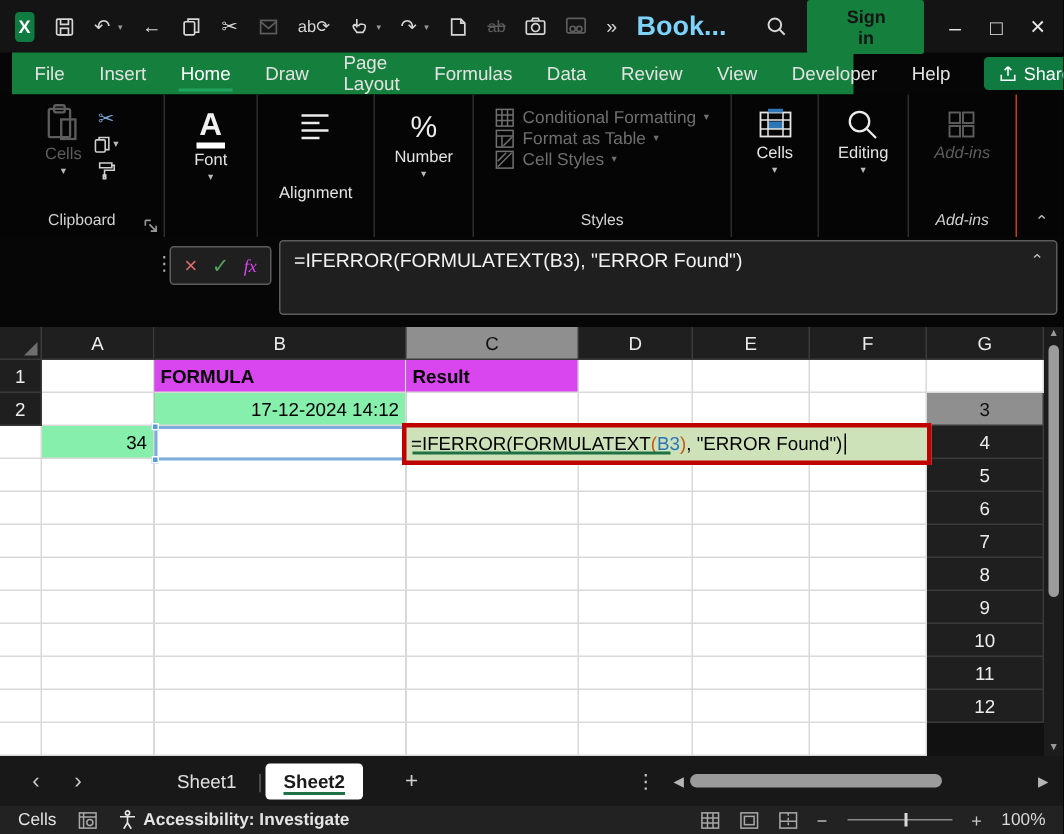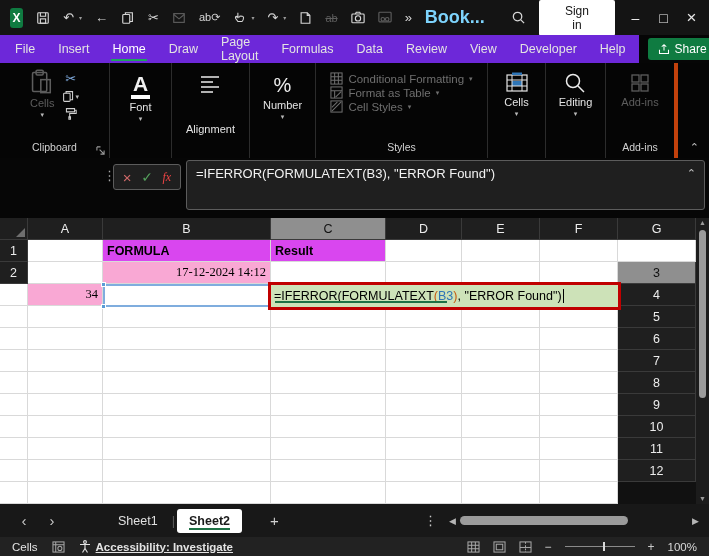--- a/index.html
+++ b/index.html
@@ -15,27 +15,27 @@
   .chev { font-size:7px; color:#b9b9b9; line-height:1; }
 
   
   #titlebar { position:absolute; left:0; top:0; width:709px; height:35px;
     background:#141414; display:flex; align-items:center; padding:0 10px; gap:13px; }
   .xlogo { width:21px; height:20px; background:#0f7b41; border-radius:3px;
     color:#fff; font-weight:bold; font-size:12px; display:flex; align-items:center; justify-content:center; }
   .qat { color:#d6d6d6; font-size:13px; }
   .qat-chev { font-size:6px; color:#9a9a9a; margin-left:-8px; }
   #doc-title { font-size:18px; color:#7dd3fc;font-weight:bold; }
-  #signin-btn { background:#ffffff; color:#151515; font-size:12px; padding:4px 26px;
-    border-radius:2px; border:none; }
+  #signin-btn { background:#15803d; color:#151515; font-size:12px; padding:4px 26px;
+    border-radius:2px; border:none;font-weight:bold; }
   .winctl { color:#e8e8e8; font-size:14px; width:24px; text-align:center; }
 
   
-  #menubar { position:absolute; left:0; top:35px; width:639px; height:28px;
-    background:#6d28d9; display:flex; align-items:center; padding:0 14px; gap:21px; font-size:12.5px; }
+  #menubar { position:absolute; left:8px; top:35px; width:561px; height:28px;
+    background:#15803d; display:flex; align-items:center; padding:0 14px; gap:21px; font-size:12.5px; }
   .menu-item { color:#e3e3e3; padding:5px 1px; }
   .menu-item.active { color:#fff; border-bottom:2px solid #1ea55f; padding-bottom:3px; }
   #share-btn { margin-left:auto; background:#0f7b41; color:#fff; font-size:12px;
     border-radius:3px; padding:4px 10px; display:flex; align-items:center; gap:5px; border:none; }
 
   
   #ribbon { position:absolute; left:0; top:63px; width:709px; height:95px;
     background:#050505; display:flex; }
   .rgroup { display:flex; flex-direction:column; align-items:center;
     border-right:1px solid #2c2c2c; padding:6px 8px 2px 8px; position:relative; }
@@ -57,21 +57,21 @@
   #name-box { position:absolute; left:5px; top:6px; width:90px; height:26px; background:#1f1f1f;
     border:1px solid #5c5c5c; border-radius:3px; display:flex; align-items:center;
     padding:0 7px; font-size:12px; color:#f0f0f0; }
   #name-box .chev { margin-left:auto; }
   #fb-dots { position:absolute; left:103px; top:10px; color:#a8a8a8; font-size:13px; }
   #fb-buttons { position:absolute; left:113px; top:6px; width:68px; height:26px; background:#1f1f1f;
     border:1px solid #5c5c5c; border-radius:3px; display:flex; align-items:center;
     justify-content:space-around; padding:0 4px; }
   #fb-cancel { color:#d16a6a; font-size:15px; }
   #fb-enter { color:#54a15c; font-size:14px; }
-  #fb-fx { color:#ef4444; font-style:italic; font-family:"Liberation Serif", serif; font-size:12px; }
+  #fb-fx { color:#d946ef; font-style:italic; font-family:"Liberation Serif", serif; font-size:12px; }
   #formula-input { position:absolute; left:186px; top:2px; width:519px; height:50px; background:#1f1f1f;
     border:1px solid #5c5c5c; border-radius:3px; padding:5px 20px 0 9px;
     font-size:13px; color:#f2f2f2; }
   #fb-collapse { position:absolute; right:8px; top:6px; color:#c0c0c0; font-size:11px; }
 
   
   #grid { position:absolute; left:0; top:218px; width:709px; height:286px; background:#111; }
   #grid-cells { display:grid; width:696px;
     grid-template-columns:28px 75px 168px 115px 76px 78px 78px 78px;
     grid-auto-rows:22px; }
@@ -79,21 +79,21 @@
   .corner::after { content:''; position:absolute; right:2px; bottom:2px;
     border-left:9px solid transparent; border-bottom:9px solid #6f6f6f; }
   .colhead, .rowhead { background:#1f1f1f; color:#ececec; font-size:12.5px;
     display:flex; align-items:center; justify-content:center;
     border-right:1px solid #3a3a3a; border-bottom:1px solid #3a3a3a; }
   .colhead.sel, .rowhead.sel { background:#8f8f8f; color:#111; }
   .cell { background:#fff; color:#000; font-size:12.5px; display:flex; align-items:center;
     padding:0 4px; border-right:1px solid #d9d9d9; border-bottom:1px solid #d9d9d9; overflow:visible; white-space:nowrap; }
   .cell.orange { background:#d946ef; }
   .cell.bold { font-weight:bold; }
-  .cell.green { background:#f9a8d4;font-family:Liberation Serif, serif; }
+  .cell.green { background:#86efac; }
   .cell.right { justify-content:flex-end; }
 
   
   #sel-b3 { position:absolute; left:103px; top:66px; width:169px; height:23px;
     border:2px solid #7fadde; pointer-events:none; }
   #sel-b3 .hdl { position:absolute; width:5px; height:5px; background:#5b9bd5; border:1px solid #fff; }
   #red-box { position:absolute; left:268px; top:64px; width:353px; height:28px;
     border:3px solid #C00000; background:#CDE2B8; display:flex; align-items:center; }
   #c3-text { font-size:12.5px; color:#000; white-space:nowrap; padding-left:3px; position:relative; }
   #c3-underline { position:absolute; left:4px; bottom:0px; width:172px; height:2px; background:#1e7145; }
@@ -118,21 +118,21 @@
   #add-sheet { color:#d0d0d0; font-size:15px; margin-left:28px; }
   #tab-more { margin-left:auto; color:#c9c9c9; font-size:13px; padding:0 12px; }
   #hscroll { display:flex; align-items:center; width:250px; gap:4px; }
   #hscroll .arr { color:#b5b5b5; font-size:9px; }
   #hs-track { flex:1; height:10px; display:flex; align-items:center; }
   #hs-thumb { width:168px; height:9px; background:#9b9b9b; border-radius:5px; }
 
   
   #statusbar { position:absolute; left:0; top:537px; width:709px; height:19px; background:#222;
     display:flex; align-items:center; padding:0 12px; gap:14px; font-size:11.5px; color:#e4e4e4; }
-  #acc-label { font-weight:bold;text-decoration:underline; }
+  #acc-label { font-weight:bold; }
   #sb-right { margin-left:auto; display:flex; align-items:center; gap:13px; }
   .sb-ic { color:#a8a8a8; }
   #zoom-minus, #zoom-plus { color:#c9c9c9; font-size:12px; }
   #zoom-track { width:70px; height:1px; background:#8a8a8a; position:relative; }
   #zoom-thumb { position:absolute; left:55%; top:-4px; width:2px; height:9px; background:#d9d9d9; }
   #zoom-pct { color:#d9d9d9; }
 </style>
 </head>
 <body>
 
@@ -365,21 +365,21 @@
               <circle cx="9" cy="9" r="6.5"></circle>
               <path d="M14 14l6 6"></path>
             </svg>
         </span>
         <span class="lbl">Editing</span>
         <span class="chev">▾</span>
       </div>
       <div class="rgroup-label"></div>
     </div>
 
-    <div class="rgroup" style="width:72px;border-right:4px solid #c2410c;">
+    <div class="rgroup" style="width:72px;border-right:1px solid #c2410c;font-style:italic;">
       <div class="big-btn dis" style="margin-top:3px;">
         <span class="ic">
           <svg width="22" height="22" viewBox="0 0 22 22" fill="none" stroke="currentColor" stroke-width="1.3">
               <rect x="3" y="3" width="7" height="7"></rect>
               <rect x="12" y="3" width="7" height="7"></rect>
               <rect x="3" y="12" width="7" height="7"></rect>
               <rect x="12" y="12" width="7" height="7"></rect>
             </svg>
         </span>
         <span class="lbl">Add-ins</span>

